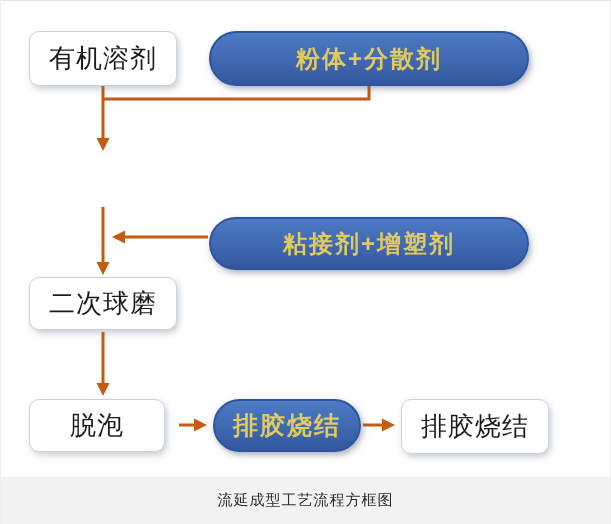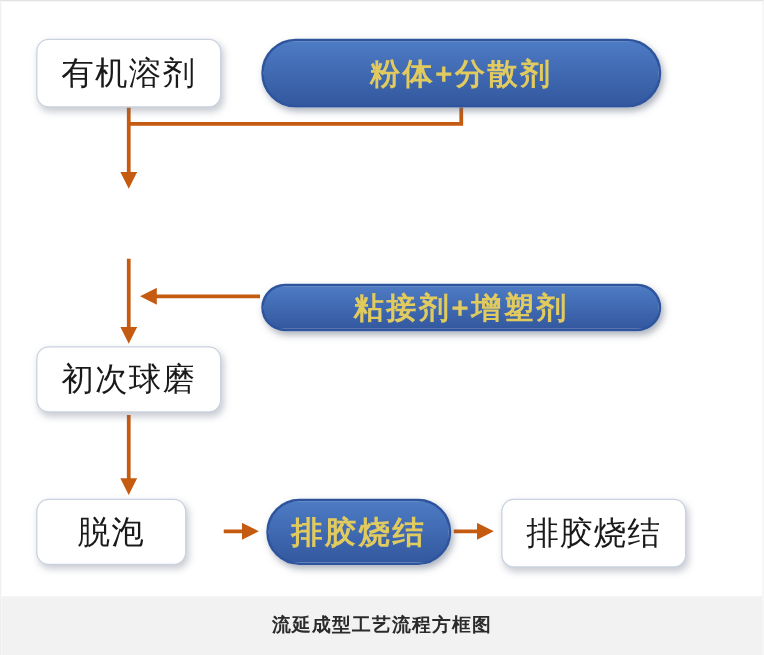--- a/index.html
+++ b/index.html
@@ -28,30 +28,30 @@
     background:linear-gradient(180deg,var(--pill-fill-top) 0%,var(--pill-fill-bottom) 100%);
     border:2px solid var(--pill-border);
     border-radius:28px;
     box-shadow:2px 3px 6px rgba(90,100,120,.5);
     color:var(--pill-text);
     font-size:24px;font-weight:bold;letter-spacing:2px;
   }
   #n-organic {left:28px;  top:30px;  width:148px; height:55px;}
   #n-powder  {left:208px; top:30px;  width:320px; height:55px;}
   #n-first   {left:28px;  top:152px; width:148px; height:53px;}
-  #n-binder  {left:208px; top:226px; width:320px; height:38px;}
+  #n-binder  {left:208px; top:216px; width:320px; height:53px;}
   #n-second  {left:28px;  top:276px; width:148px; height:53px;}
-  #n-defoam  {left:28px;  top:398px; width:120px; height:53px;}
+  #n-defoam  {left:28px;  top:398px; width:136px; height:53px;}
   #n-casting {left:212px; top:398px; width:148px; height:53px; font-size:25px;}
   #n-debind  {left:400px; top:398px; width:148px; height:55px;}
   .caption-bar{
     position:absolute;left:0;right:0;bottom:0;height:47px;
     background:var(--caption-bg);
     display:flex;align-items:center;justify-content:center;
-    font-size:15px;font-weight:bold;color:#2b2b2b;letter-spacing:1px;
+    font-size:15px;font-weight:normal;color:#2b2b2b;letter-spacing:1px;
   }
 </style>
 </head>
 <body>
 
 <div class="page">
 
   <svg class="arrows" width="611" height="524" viewBox="0 0 611 524" aria-hidden="true">
     <defs>
       <marker id="ah" viewBox="0 0 10 10" refX="7" refY="5" markerWidth="4.5" markerHeight="4.5" orient="auto-start-reverse">
@@ -81,21 +81,21 @@
   <div class="node box" id="n-organic">
     <span>有机溶剂</span>
   </div>
 
 
   <div class="node pill" id="n-binder">
     <span>粘接剂+增塑剂</span>
   </div>
 
   <div class="node box" id="n-second">
-    <span>初次球磨</span>
+    <span>二次球磨</span>
   </div>
 
   <div class="node box" id="n-defoam">
     <span>脱泡</span>
   </div>
 
   <div class="node pill" id="n-casting">
     <span>排胶烧结</span>
   </div>
 

